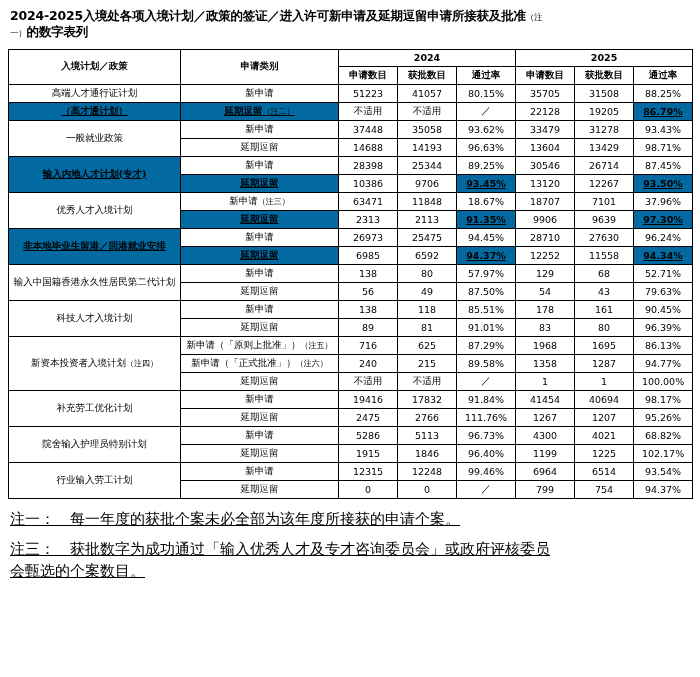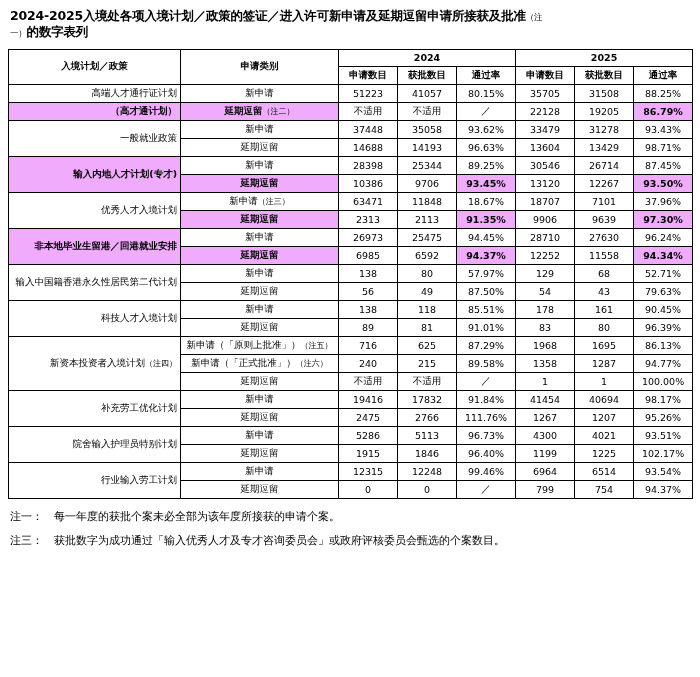--- a/index.html
+++ b/index.html
@@ -26,33 +26,34 @@
     border-radius: 11px;
   }
   table.main th, table.main td {
     border: 1px solid #000;
     font-size: 9.5px;
     padding: 2px 3px;
     height: 17px;
     vertical-align: middle;
   }
   th.hdr { text-align: center; font-weight: bold; font-size: 10px; }
-  td.rowlabel { text-align: right; padding-left: 5px; font-size: 9.5px; }
+  td.rowlabel { text-align: center; padding-left: 5px; font-size: 9.5px; }
   td.cat { text-align: center; }
   td.num { text-align: center; }
-  .hl { background: #f0abfc; }
+  .hl { background: #0369a1; text-decoration: underline; }
   .bold { font-weight: bold; }
   .sub { font-size: 8px; font-weight: normal; }
   .notes { margin-top: 10px; }
   .note-line {
-    font-size: 11px;
+    font-size: 15px;
     line-height: 1.45;
     margin-bottom: 9px;
     padding-left: 2px;
     text-indent: 0;
+    text-decoration: underline;
   }
 </style>
 </head>
 <body>
 
 <div class="page">
 
   <div class="title">
     <span>2024-2025入境处各项入境计划／政策的签证／进入许可新申请及延期逗留申请所接获及批准</span><span class="note">（注一）</span><span>的数字表列</span>
   </div>
@@ -267,21 +268,21 @@
           <td class="num">95.26%</td>
         </tr>
         <tr>
           <td class="rowlabel" rowspan="2">院舍输入护理员特别计划</td>
           <td class="cat">新申请</td>
           <td class="num">5286</td>
           <td class="num">5113</td>
           <td class="num">96.73%</td>
           <td class="num">4300</td>
           <td class="num">4021</td>
-          <td class="num">93.51%</td>
+          <td class="num">68.82%</td>
         </tr>
         <tr>
           <td class="cat">延期逗留</td>
           <td class="num">1915</td>
           <td class="num">1846</td>
           <td class="num">96.40%</td>
           <td class="num">1199</td>
           <td class="num">1225</td>
           <td class="num">102.17%</td>
         </tr>

